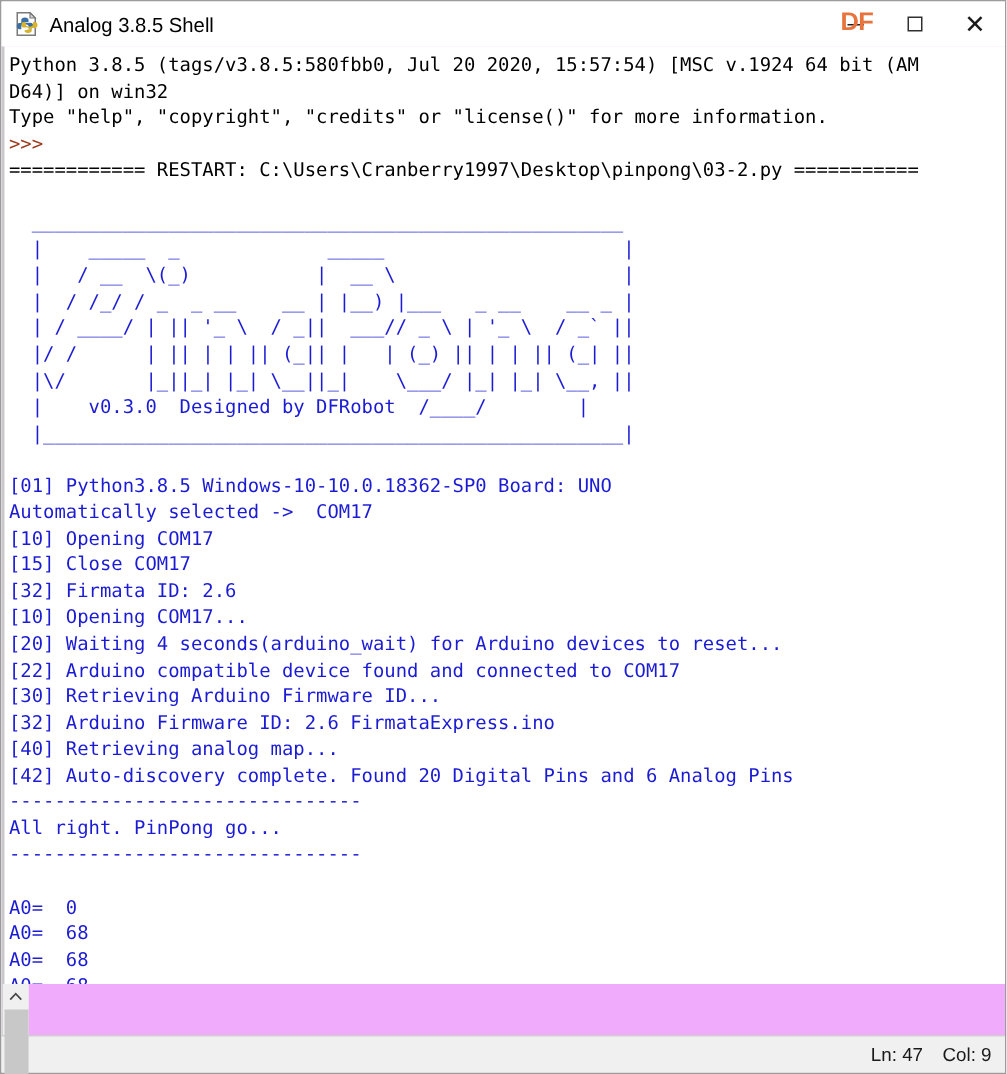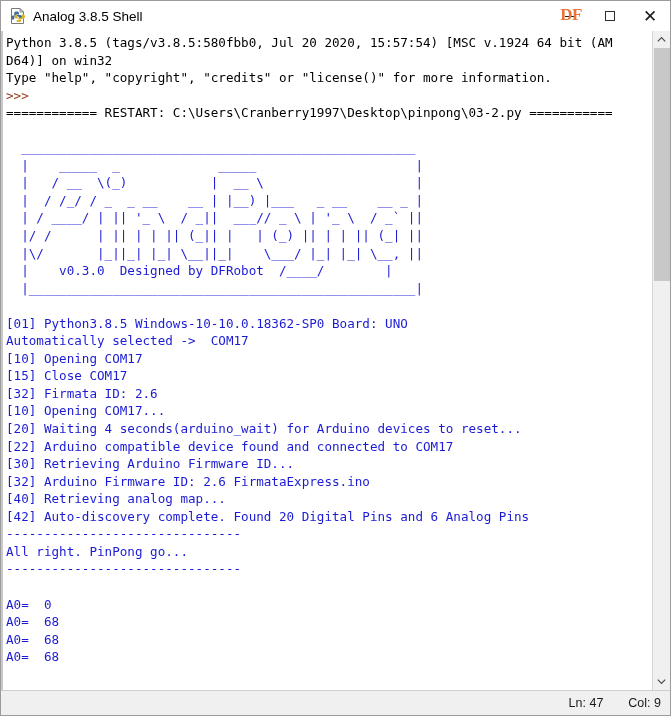--- a/index.html
+++ b/index.html
@@ -68,21 +68,21 @@
   .ctrl-min .bar {
     display: block;
     width: 11px;
     height: 1px;
     background: #202020;
   }
   .df-logo {
     position: absolute;
     right: 88px;
     top: 4px;
-    font-family: Liberation Serif, serif;
+    font-family: Liberation Sans, sans-serif;
     font-weight: bold;
     font-size: 17px;
     color: #e8743b;
     letter-spacing: -0.5px;
   }
   .ctrl-max .box {
     display: block;
     width: 10px;
     height: 10px;
     border: 1px solid #303030;
@@ -110,23 +110,23 @@
     color: #000000;
     padding: 2px 9px 3px 9px;
     white-space: nowrap;
     cursor: default;
   }
 
   
   .body-area {
     flex: 1 1 auto;
     display: flex;
-    flex-direction: row;
+    flex-direction: column;
     min-height: 0;
-    background: #e5e5e5;
+    background: #f0abfc;
   }
   .text-wrap {
     flex: 1 1 auto;
     position: relative;
     overflow: hidden;
     background: #ffffff;
     border-left: 2px solid #c9c9c9;
     box-sizing: border-box;
   }
   .console {
@@ -178,21 +178,20 @@
   
   .statusbar {
     flex: 0 0 24px;
     height: 24px;
     background: #f0f0f0;
     border-top: 1px solid #cfcfcf;
     display: flex;
     align-items: center;
     justify-content: flex-end;
     padding-right: 9px;
-    gap: 12px;
   }
   .status-seg {
     font-size: 12.5px;
     color: #1a1a1a;
     margin-left: 13px;
     font-family: "Liberation Sans", sans-serif;
   }
 </style>
 </head>
 <body>

